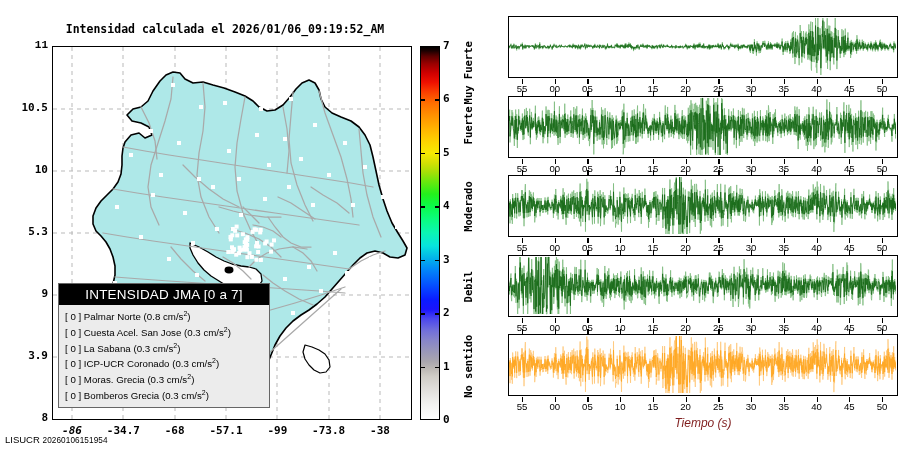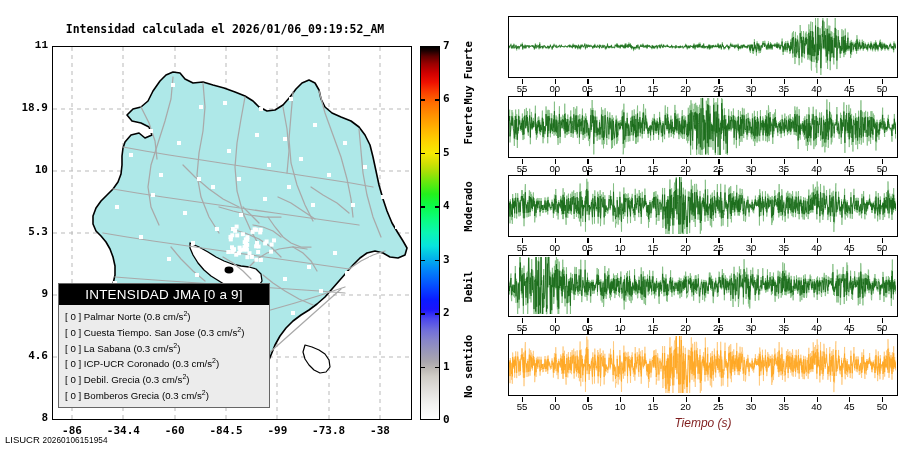--- a/index.html
+++ b/index.html
@@ -272,46 +272,46 @@
           <rect x="210.0" y="150.0" width="4" height="4"></rect>
           <rect x="234.0" y="138.0" width="4" height="4"></rect>
           <rect x="258.0" y="156.0" width="4" height="4"></rect>
         </g>
     </g>
   </svg>
 </div>
 
 <div class="abs" id="ytick-wrap">
     <div class="ytick" style="top: 0px; font-family: Liberation Mono, monospace;">11</div>
-    <div class="ytick" style="top: 62px;">18.9</div>
+    <div class="ytick" style="top: 62px;">10.5</div>
     <div class="ytick" style="top: 124px;">10</div>
     <div class="ytick" style="top: 186px;">5.3</div>
     <div class="ytick" style="top: 248px;">9</div>
-    <div class="ytick" style="top: 310px;">4.6</div>
+    <div class="ytick" style="top: 310px;">3.9</div>
     <div class="ytick" style="top: 372px;">8</div>
   </div>
 
 <div class="abs" id="xtick-wrap">
-    <div class="xtick" style="left: -10px;">-86</div>
-    <div class="xtick" style="left: 41.3333px;">-34.4</div>
-    <div class="xtick" style="left: 92.6667px;">-60</div>
-    <div class="xtick" style="left: 144px;">-84.5</div>
+    <div class="xtick" style="left: -10px; font-style: italic;">-86</div>
+    <div class="xtick" style="left: 41.3333px;">-34.7</div>
+    <div class="xtick" style="left: 92.6667px;">-68</div>
+    <div class="xtick" style="left: 144px;">-57.1</div>
     <div class="xtick" style="left: 195.333px;">-99</div>
     <div class="xtick" style="left: 246.667px;">-73.8</div>
     <div class="xtick" style="left: 298px;">-38</div>
   </div>
 
 <div class="abs" id="legend-box">
-  <div id="legend-header">INTENSIDAD JMA [0 a 9]</div>
+  <div id="legend-header">INTENSIDAD JMA [0 a 7]</div>
   <div id="legend-list">
       <div class="legend-row"><span>[ 0 ]</span><span> Palmar Norte </span><span>(0.8 cm/s</span><sup>2</sup><span>)</span></div>
-      <div class="legend-row"><span>[ 0 ]</span><span> Cuesta Tiempo. San Jose </span><span>(0.3 cm/s</span><sup>2</sup><span>)</span></div>
+      <div class="legend-row"><span>[ 0 ]</span><span> Cuesta Acel. San Jose </span><span>(0.3 cm/s</span><sup>2</sup><span>)</span></div>
       <div class="legend-row"><span>[ 0 ]</span><span> La Sabana </span><span>(0.3 cm/s</span><sup>2</sup><span>)</span></div>
       <div class="legend-row"><span>[ 0 ]</span><span> ICP-UCR Coronado </span><span>(0.3 cm/s</span><sup>2</sup><span>)</span></div>
-      <div class="legend-row"><span>[ 0 ]</span><span> Debil. Grecia </span><span>(0.3 cm/s</span><sup>2</sup><span>)</span></div>
+      <div class="legend-row"><span>[ 0 ]</span><span> Moras. Grecia </span><span>(0.3 cm/s</span><sup>2</sup><span>)</span></div>
       <div class="legend-row"><span>[ 0 ]</span><span> Bomberos Grecia </span><span>(0.3 cm/s</span><sup>2</sup><span>)</span></div>
     </div>
 </div>
 
 <div class="abs" id="cbar"></div>
 <div class="abs" id="cbar-annot" style="left:0;top:0;width:910px;height:460px;pointer-events:none;">
     <div class="cbar-num" style="top: 46px;">7</div>
     <div class="cbar-num" style="top: 99.4286px;">6</div>
     <div class="cbar-tick" style="top: 99.4286px;">
       <i class="l"></i>

